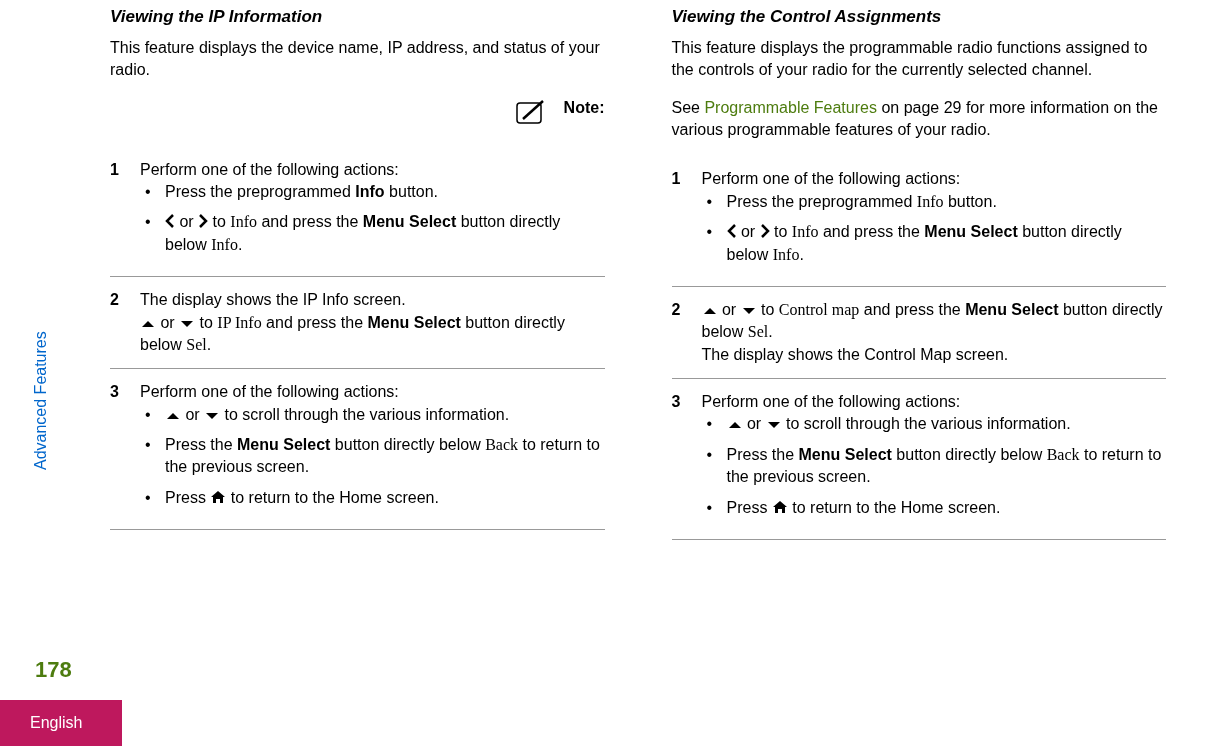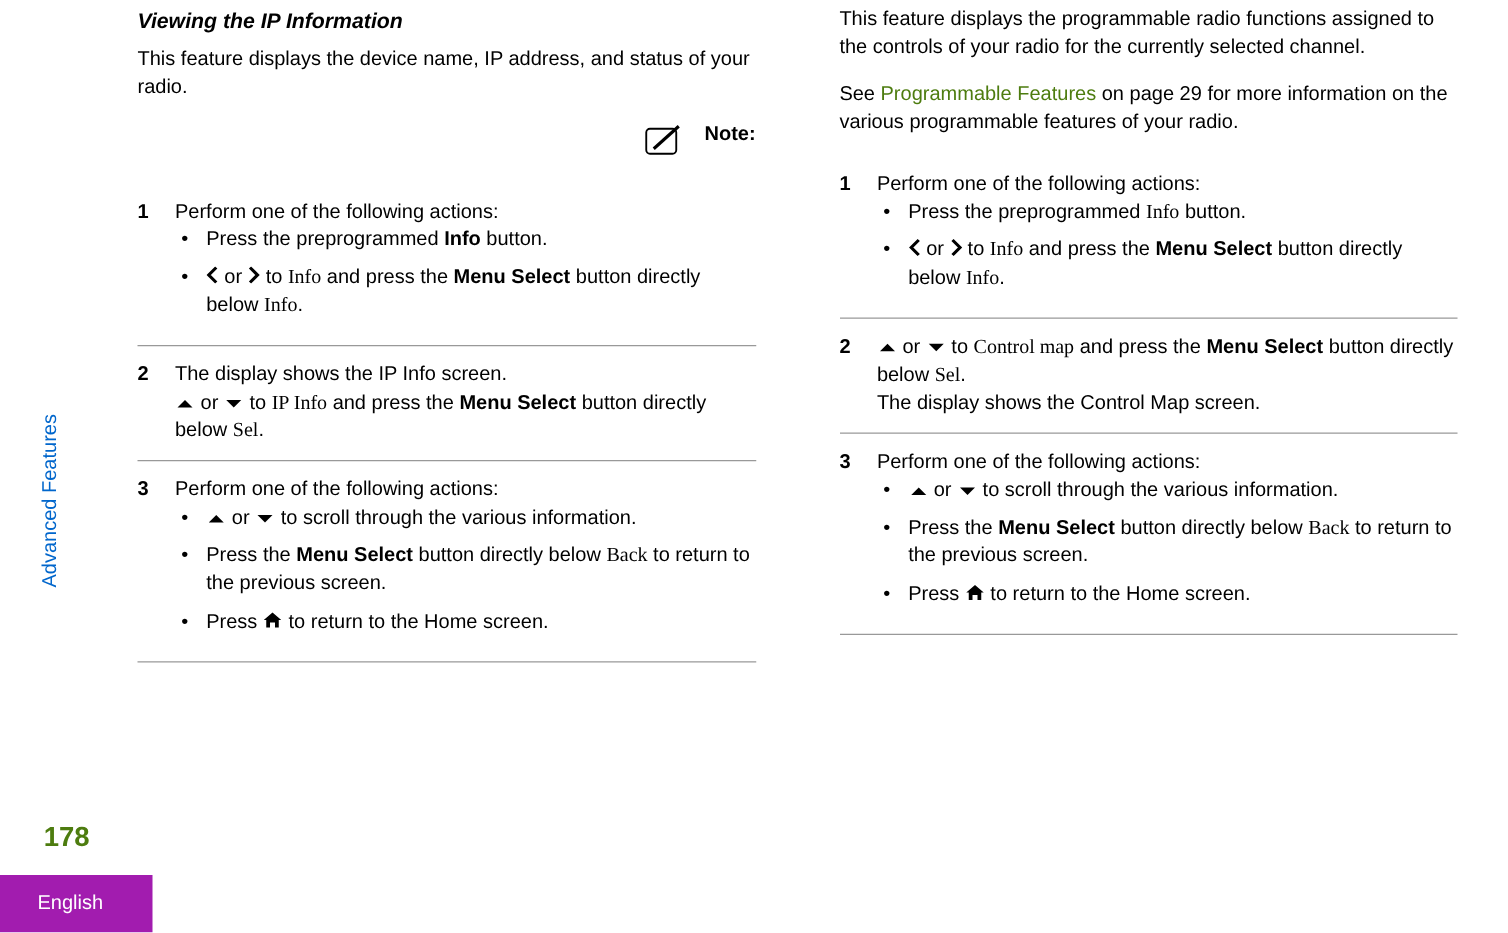--- a/index.html
+++ b/index.html
@@ -41,21 +41,21 @@
       left: 35px;
       bottom: 60px;
       color: #4d7c0f;
       font-size: 22px;
       font-weight: bold;
     }
     .lang-badge {
       position: absolute;
       left: 0;
       bottom: 0;
-      background: #a21caf;
+      background: #be185d;
       color: #fff;
       padding: 12px 40px 12px 30px;
       font-size: 16px;
     }
     .content {
       display: flex;
       flex: 1;
       padding: 5px 40px 0 10px;
       gap: 67px;
     }
@@ -210,20 +210,21 @@
               <span>Press </span><svg class="arrow-icon" width="16" height="14">
                   <path d="M8 1 L15 7 L13 7 L13 13 L10 13 L10 9 L6 9 L6 13 L3 13 L3 7 L1 7 Z" fill="#000"></path>
                 </svg><span> to return to the Home screen.</span>
             </li>
           </ul>
         </div>
       </div>
     </div>
 
     <div class="column">
+      <div class="section-title">Viewing the Control Assignments</div>
       <div class="intro-text">This feature displays the programmable radio functions assigned to the controls of your radio for the currently selected channel.</div>
       <div class="intro-text">
         <span>See </span><span class="link-text">Programmable Features</span><span> on page 29 for more information on the various programmable features of your radio.</span>
       </div>
 
       <div class="step">
         <div class="step-num">1</div>
         <div class="step-content">
           <div>Perform one of the following actions:</div>
           <ul class="bullet-list">

